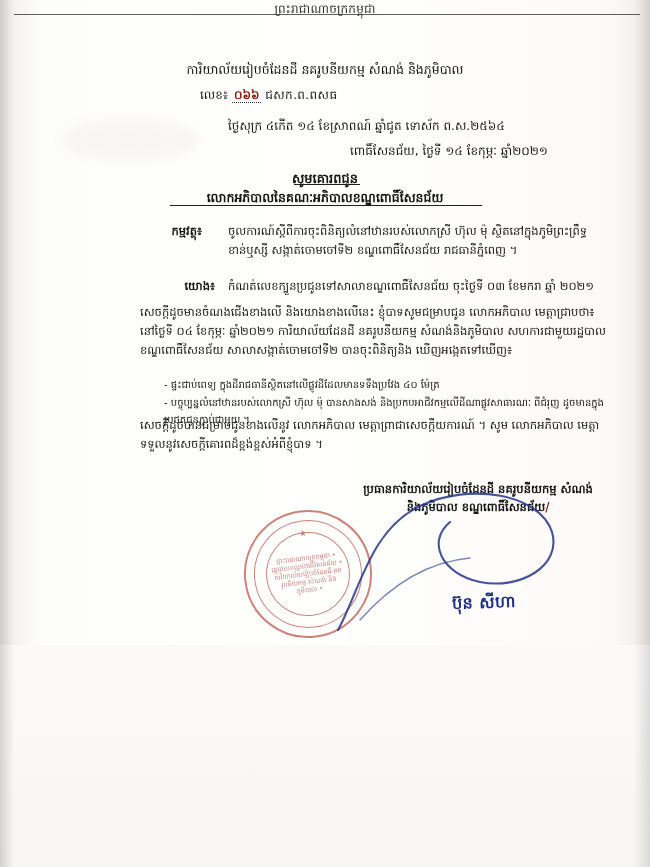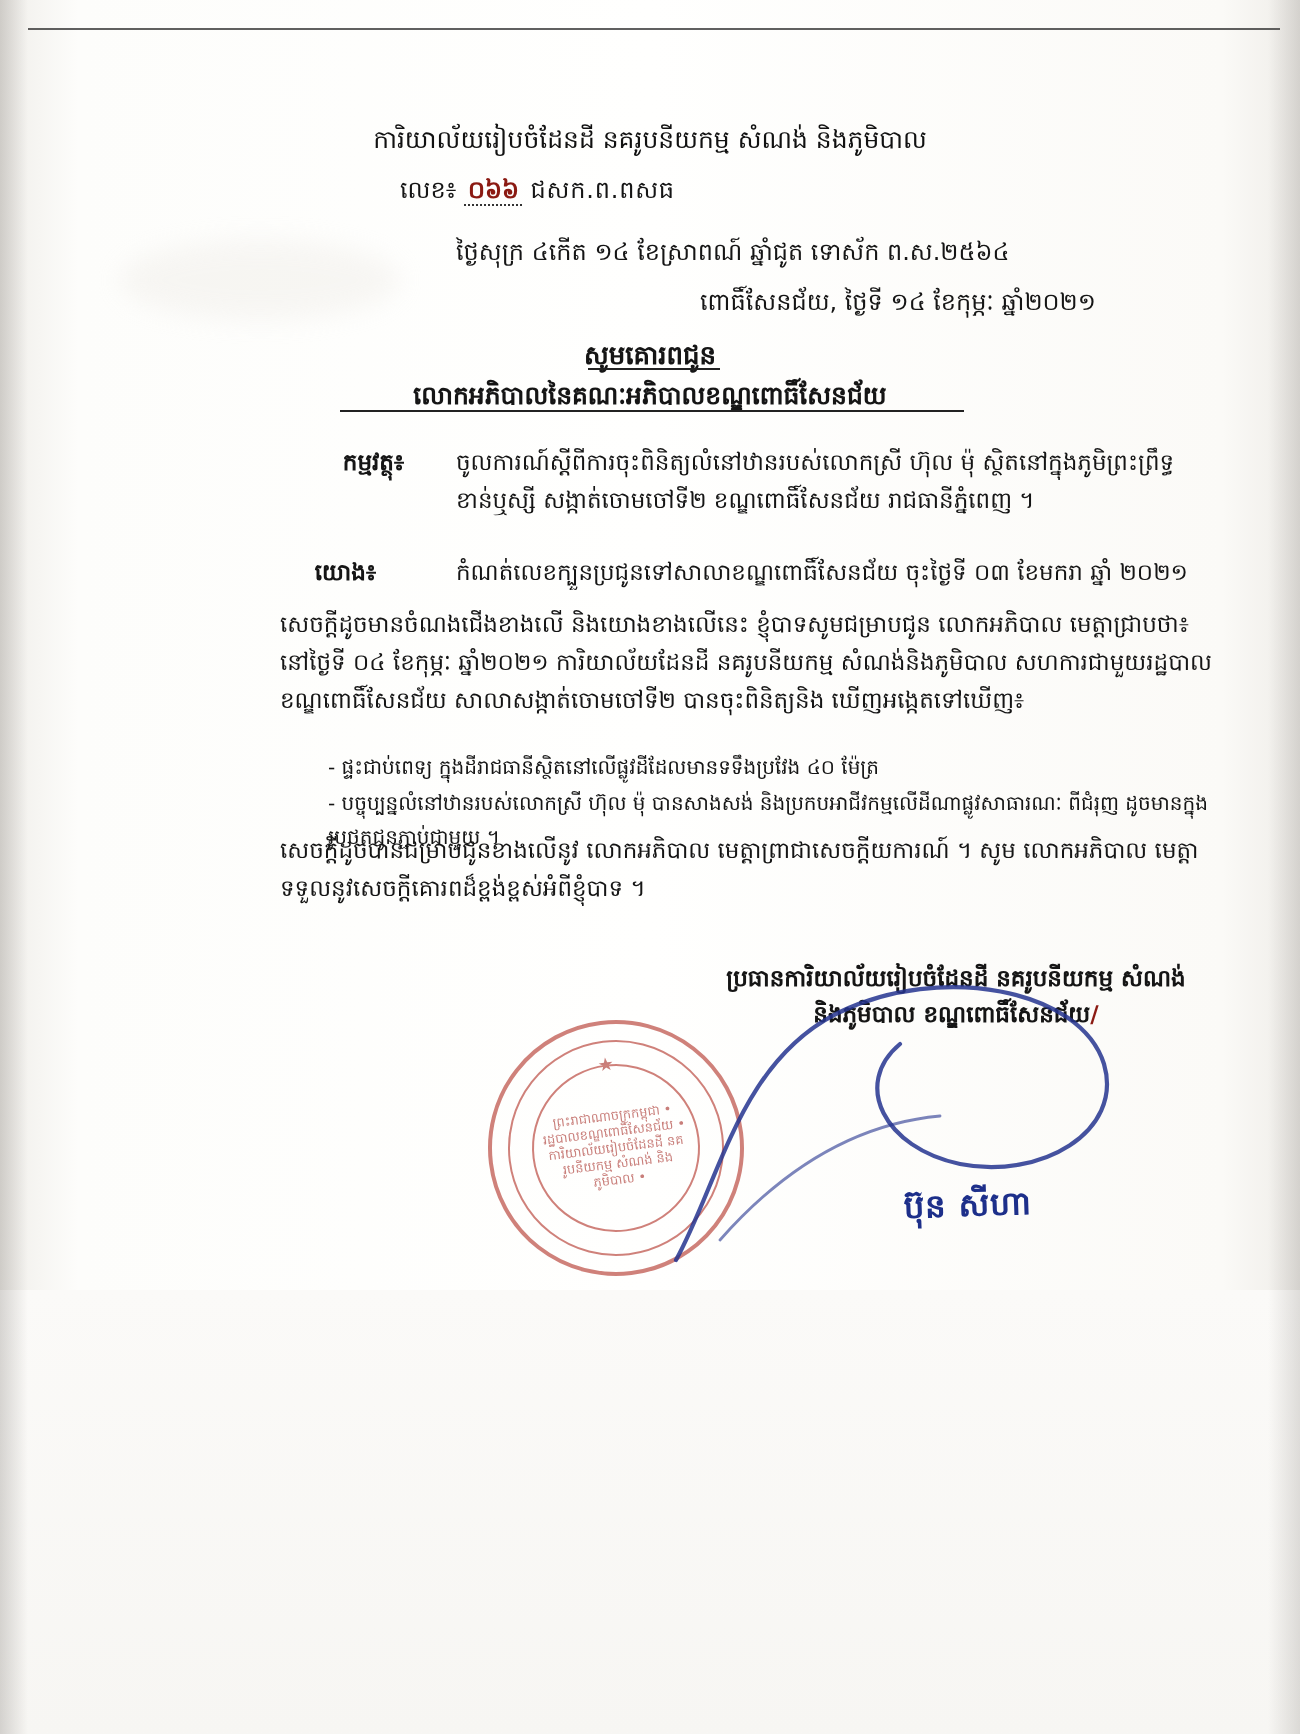--- a/index.html
+++ b/index.html
@@ -245,20 +245,21 @@
 <body>
 
 <div id="page">
   <div id="paper-bg"></div>
 
   <div class="smudge" style="left:60px;top:120px;width:140px;height:40px;background:#e8e4de;"></div>
   <div class="smudge" style="left:430px;top:700px;width:180px;height:60px;background:#eceae6;"></div>
 
   <div id="doc-area">
 
+    <div class="hdr-top khmer">ព្រះរាជាណាចក្រកម្ពុជា</div>
     <div class="line-rule"></div>
 
     <div class="org-sub khmer">ការិយាល័យរៀបចំដែនដី នគរូបនីយកម្ម សំណង់ និងភូមិបាល</div>
 
     <div class="ref-row khmer">
       <span>លេខ៖</span>
       <span class="ref-num">០៦៦</span>
       <span class="ref-suffix">ជសក.ព.ពសធ</span>
     </div>
 
@@ -271,21 +272,21 @@
 
     <div class="subject-title khmer">សូមគោរពជូន</div>
     <div class="subject-underline"></div>
 
     <div class="addressee khmer">លោកអភិបាលនៃគណៈអភិបាលខណ្ឌពោធិ៍សែនជ័យ</div>
     <div class="addressee-underline"></div>
 
     <div class="label-col khmer reference-block" style="left:126px;">កម្មវត្ថុ៖</div>
     <div class="body-col khmer reference-text">ចូលការណ៍ស្តីពីការចុះពិនិត្យលំនៅឋានរបស់លោកស្រី ហ៊ុល ម៉ុ ស្ថិតនៅក្នុងភូមិព្រះព្រឹទ្ធ ខាន់ឬស្សី សង្កាត់ចោមចៅទី២ ខណ្ឌពោធិ៍សែនជ័យ រាជធានីភ្នំពេញ ។</div>
 
-    <div class="label-col khmer basis-block" style="left:112px;">យោង៖</div>
+    <div class="label-col khmer basis-block" style="left:139px;">យោង៖</div>
     <div class="body-col khmer basis-text">កំណត់លេខក្បួនប្រជូនទៅសាលាខណ្ឌពោធិ៍សែនជ័យ ចុះថ្ងៃទី ០៣ ខែមករា ឆ្នាំ ២០២១</div>
 
     <div class="para-1 khmer">សេចក្តីដូចមានចំណងជើងខាងលើ និងយោងខាងលើនេះ ខ្ញុំបាទសូមជម្រាបជូន លោកអភិបាល មេត្តាជ្រាបថា៖ នៅថ្ងៃទី ០៤ ខែកុម្ភៈ ឆ្នាំ២០២១ ការិយាល័យដែនដី នគរូបនីយកម្ម សំណង់និងភូមិបាល សហការជាមួយរដ្ឋបាលខណ្ឌពោធិ៍សែនជ័យ សាលាសង្កាត់ចោមចៅទី២ បានចុះពិនិត្យនិង ឃើញអង្កេតទៅឃើញ៖</div>
 
     <div class="obj-items khmer">- ផ្ទះជាប់ពេទ្យ ក្នុងដីរាជធានីស្ថិតនៅលើផ្លូវដីដែលមានទទឹងប្រវែង ៤០ ម៉ែត្រ</div>
     <div class="obj-items khmer" style="top:394px;">- បច្ចុប្បន្នលំនៅឋានរបស់លោកស្រី ហ៊ុល ម៉ុ បានសាងសង់ និងប្រកបអាជីវកម្មលើដីណាផ្លូវសាធារណៈ ពីជំរុញ ដូចមានក្នុងរូបថតជូនភ្ជាប់ជាមួយ ។</div>
 
     <div class="para-2 khmer">សេចក្តីដូចបានជម្រាបជូនខាងលើនូវ លោកអភិបាល មេត្តាព្រាជាសេចក្តីយការណ៍ ។ សូម លោកអភិបាល មេត្តាទទួលនូវសេចក្តីគោរពដ៏ខ្ពង់ខ្ពស់អំពីខ្ញុំបាទ ។</div>
 
     <div class="sign-block khmer">

